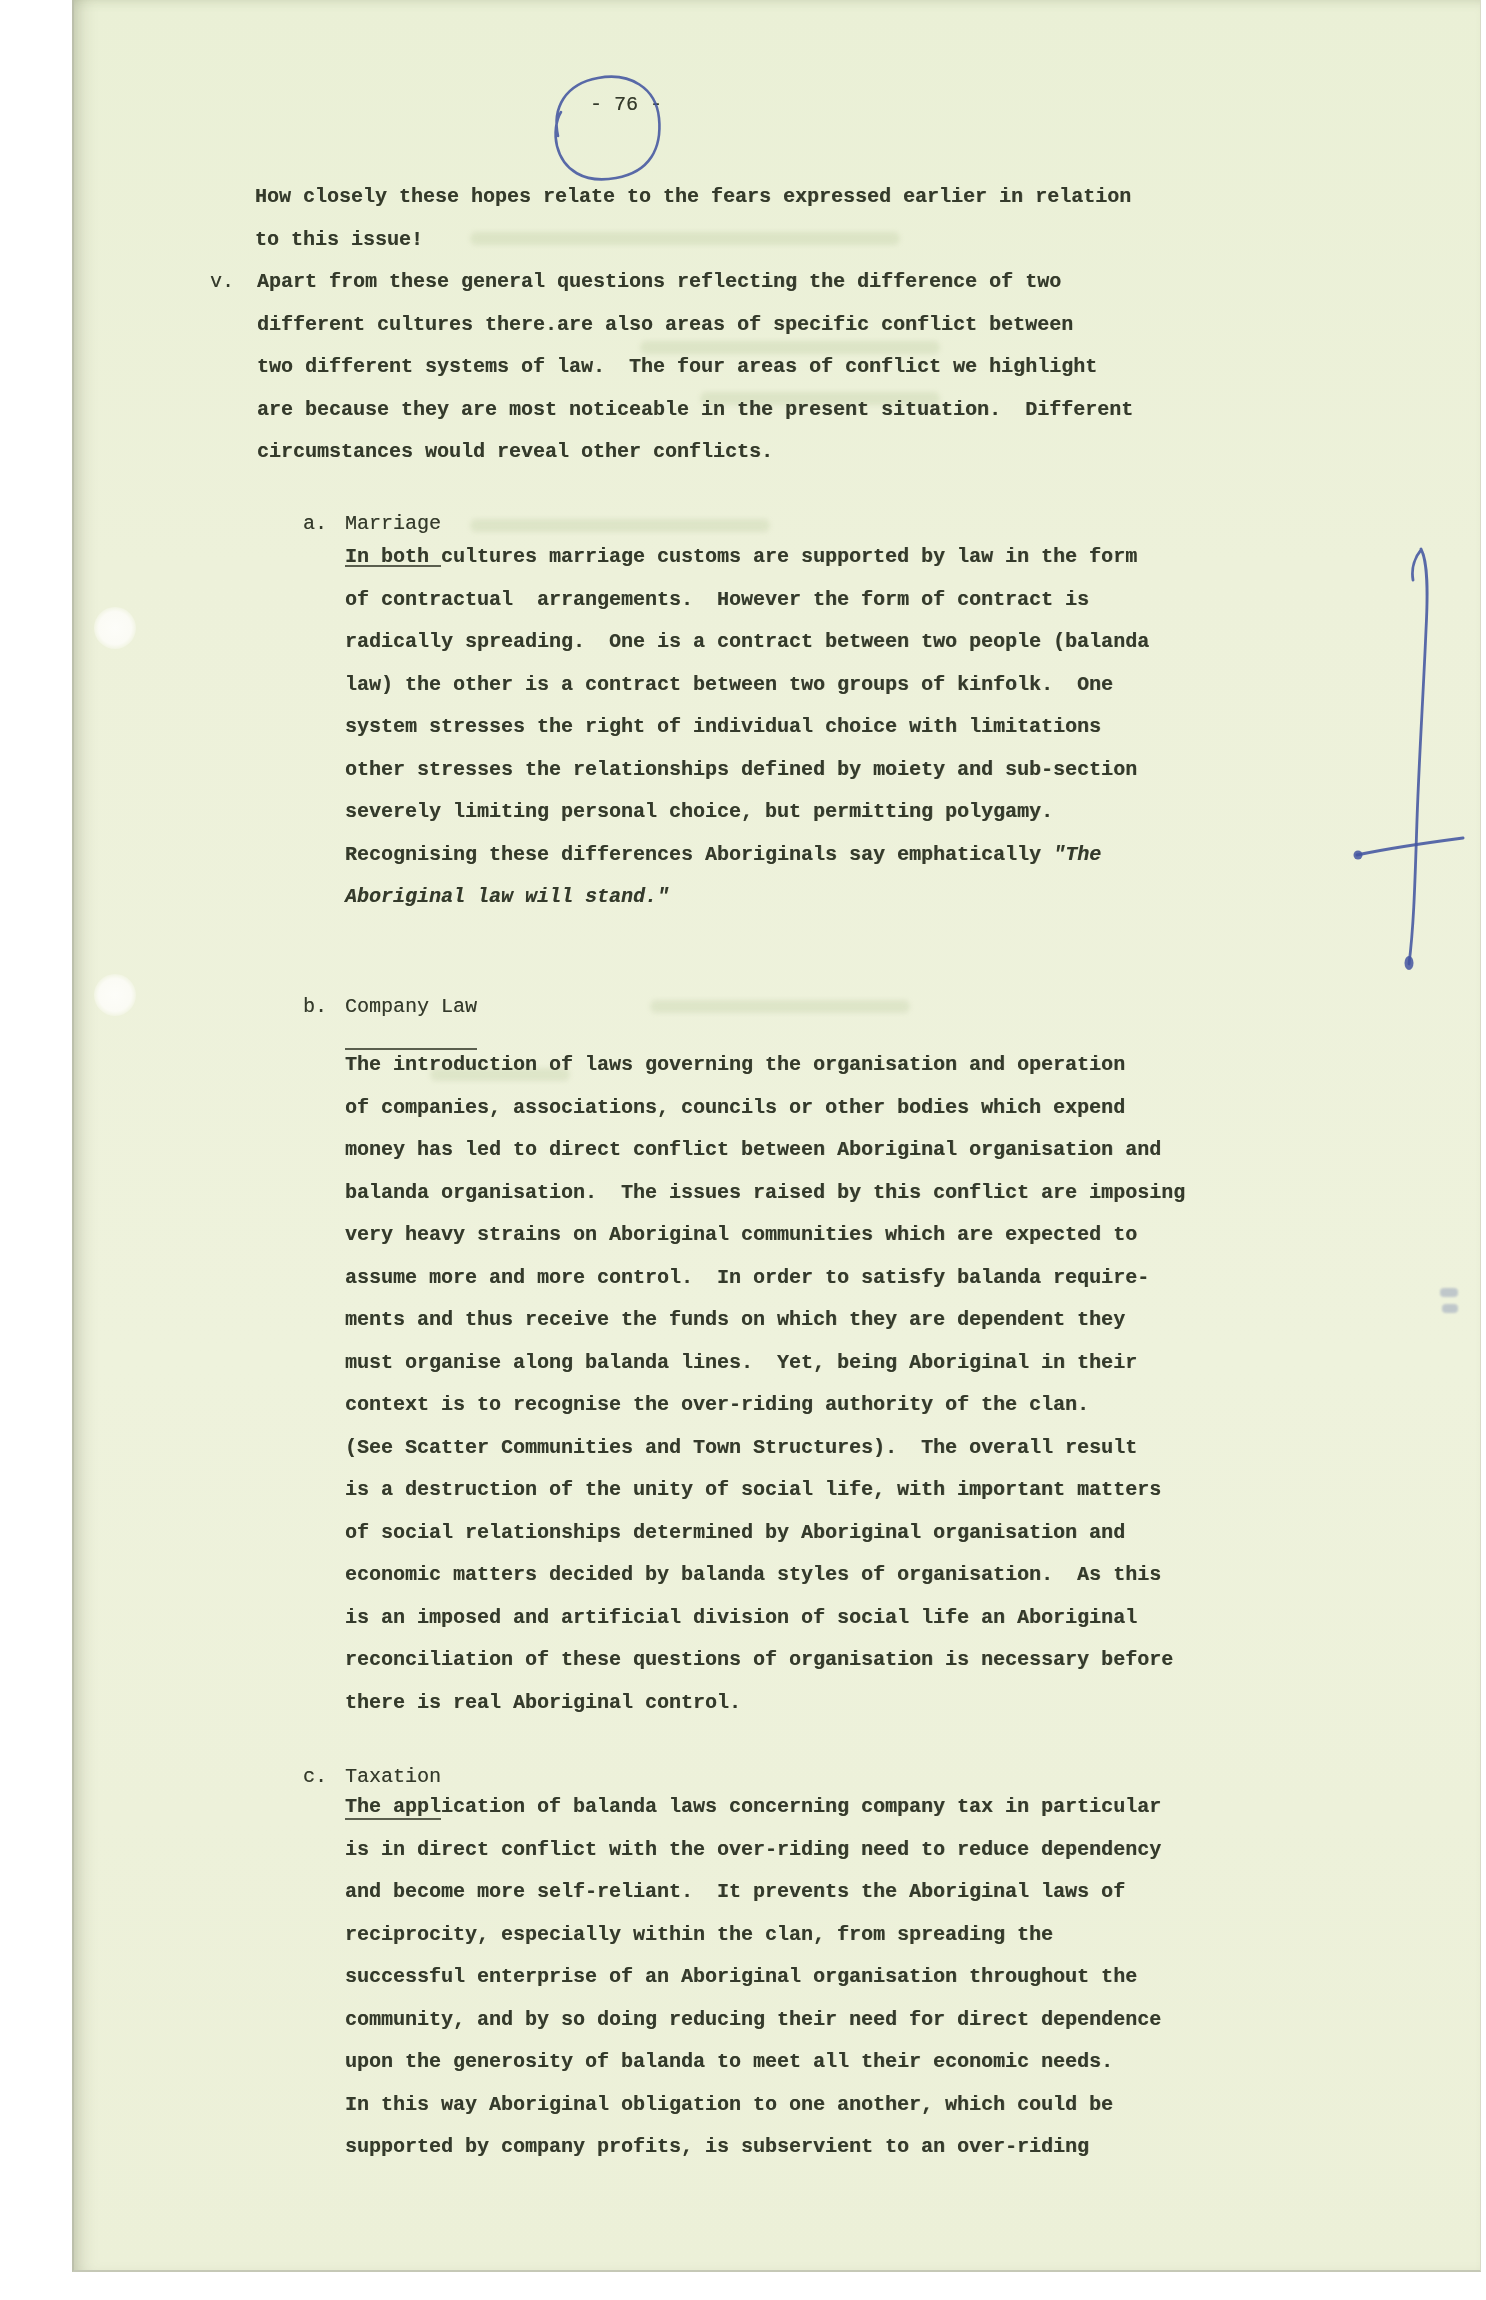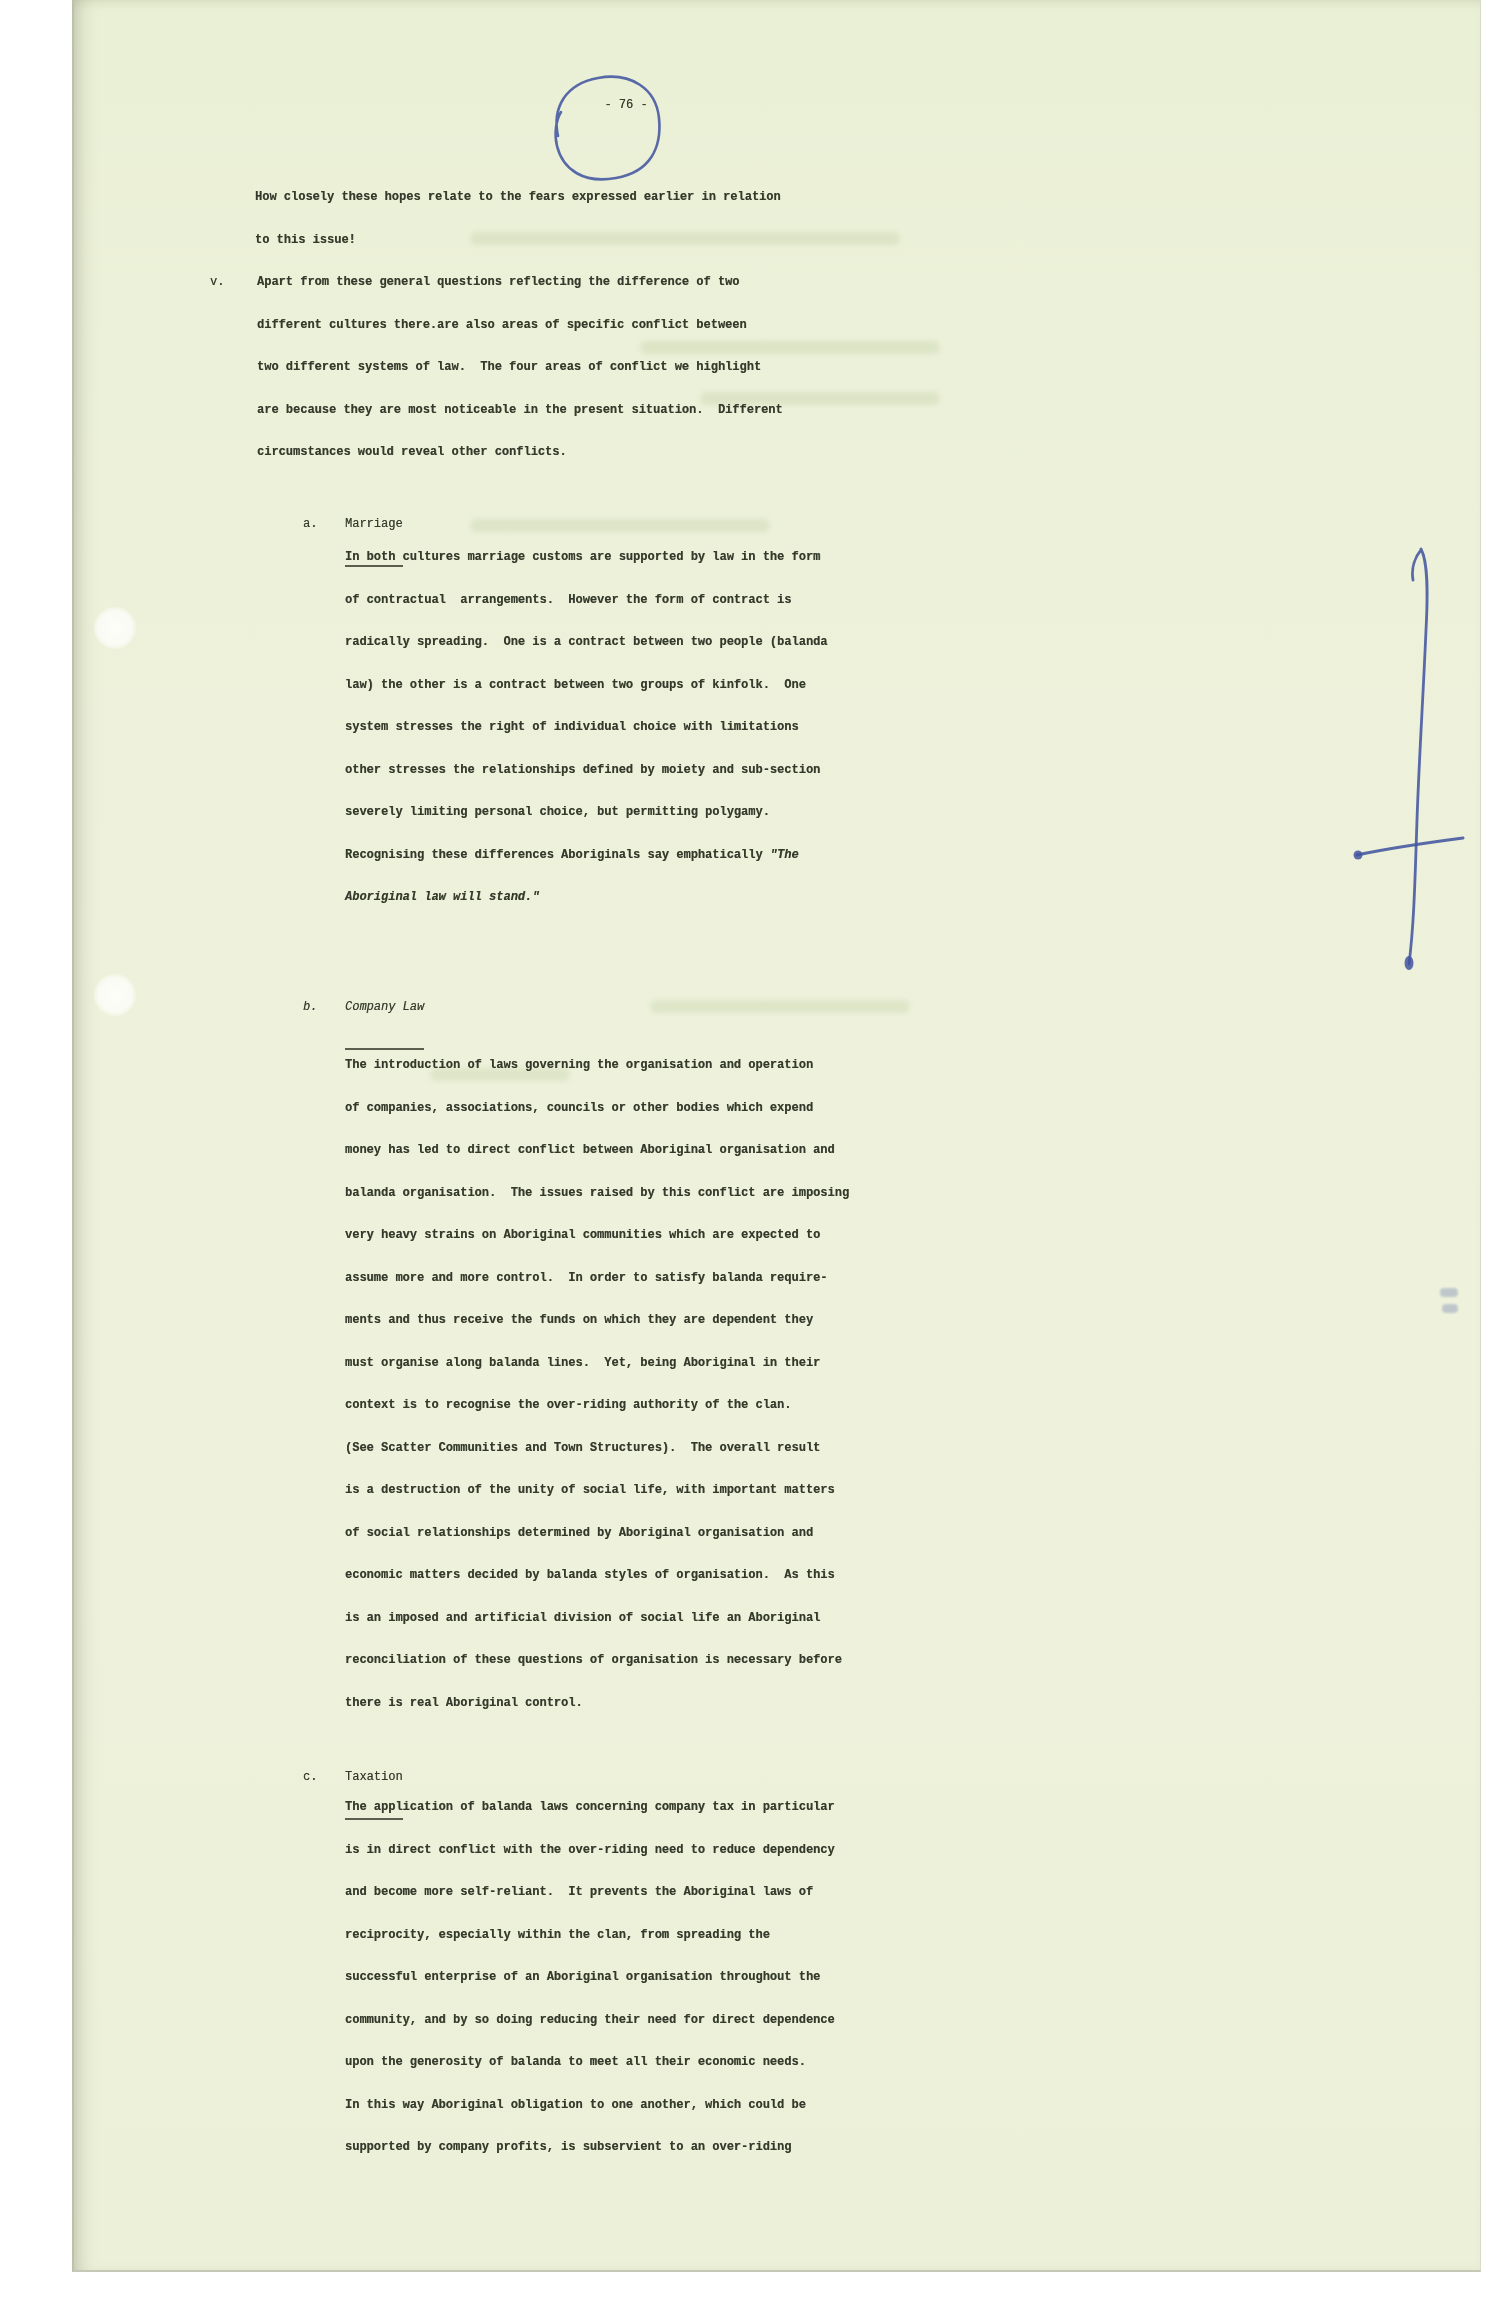--- a/index.html
+++ b/index.html
@@ -14,36 +14,36 @@
     border-left:2px solid #bcc0ac;
     border-right:1px solid #d8dbc8;
     border-bottom:2px solid #c5c8b6;
     box-shadow:inset 16px 0 20px -14px rgba(90,95,70,0.35), inset 0 8px 14px -10px rgba(120,130,90,0.30);
   }
   .ghost{position:absolute;height:13px;border-radius:7px;background:rgba(140,165,105,0.16);filter:blur(2.5px);}
   .hole{
     position:absolute;width:42px;height:42px;border-radius:50%;
     background:radial-gradient(circle,#fdfdf9 0%,#fbfbf5 55%,#f1f4e2 72%,rgba(240,243,224,0) 82%);
   }
-  .txt{color:#343a2b;font-size:12px;line-height:42.5px;text-shadow:0.3px 0.4px 0.6px rgba(45,50,35,0.55);}
+  .txt{color:#343a2b;font-size:20px;line-height:42.5px;text-shadow:0.3px 0.4px 0.6px rgba(45,50,35,0.55);}
   .line{white-space:pre;font-weight:bold;}
   .block{position:absolute;}
   .marker{display:inline-block;}
   .pagenum{position:absolute;left:566px;top:84px;width:120px;text-align:center;}
   .head .marker{width:42px;}
   .head .title{display:inline-block;border-bottom:2px solid rgba(52,58,43,0.8);padding-bottom:19px;}
   .vmarker{position:absolute;left:-47px;top:0;}
   .it{font-style:italic;}
   .annot{position:absolute;left:0;top:0;pointer-events:none;}
   .edge-mark{position:absolute;border-radius:4px;background:#9aa5bd;opacity:0.55;filter:blur(1px);}
   #intro{left:255px;top:176px;}
   #sec-v{left:257px;top:261px;}
   #head-a{left:303px;top:503px;}
   #body-a{left:345px;top:536px;}
-  #head-b{left:303px;top:986px;font-style:italic;}
+  #head-b{left:303px;top:986px;}
   #body-b{left:345px;top:1044px;}
   #head-c{left:303px;top:1756px;}
   #body-c{left:345px;top:1786px;}
 </style>
 </head>
 <body>
 
 <div class="scan">
   <div class="paper"></div>
 

